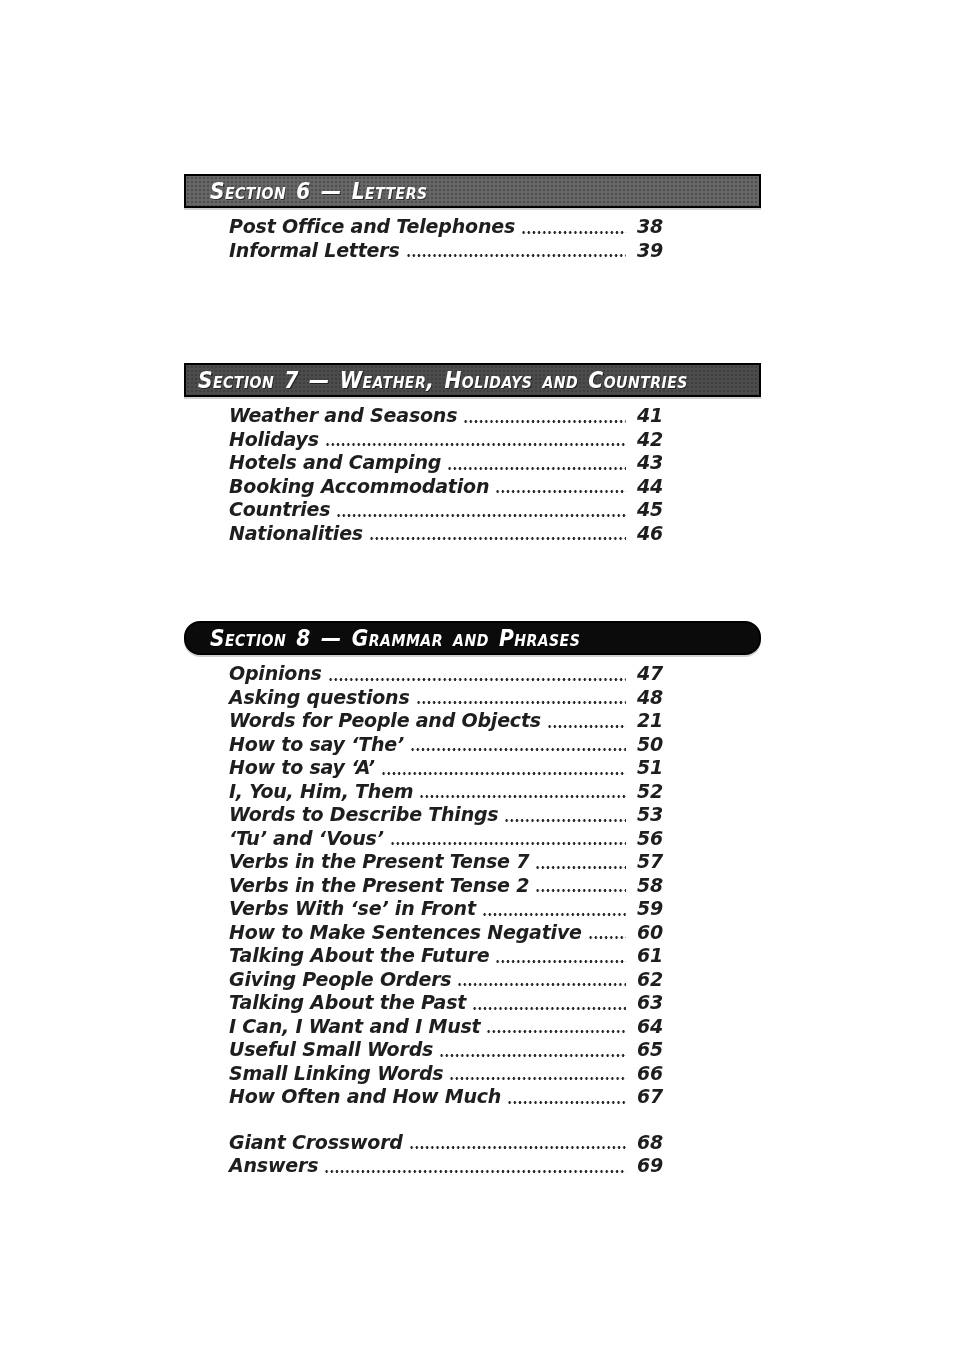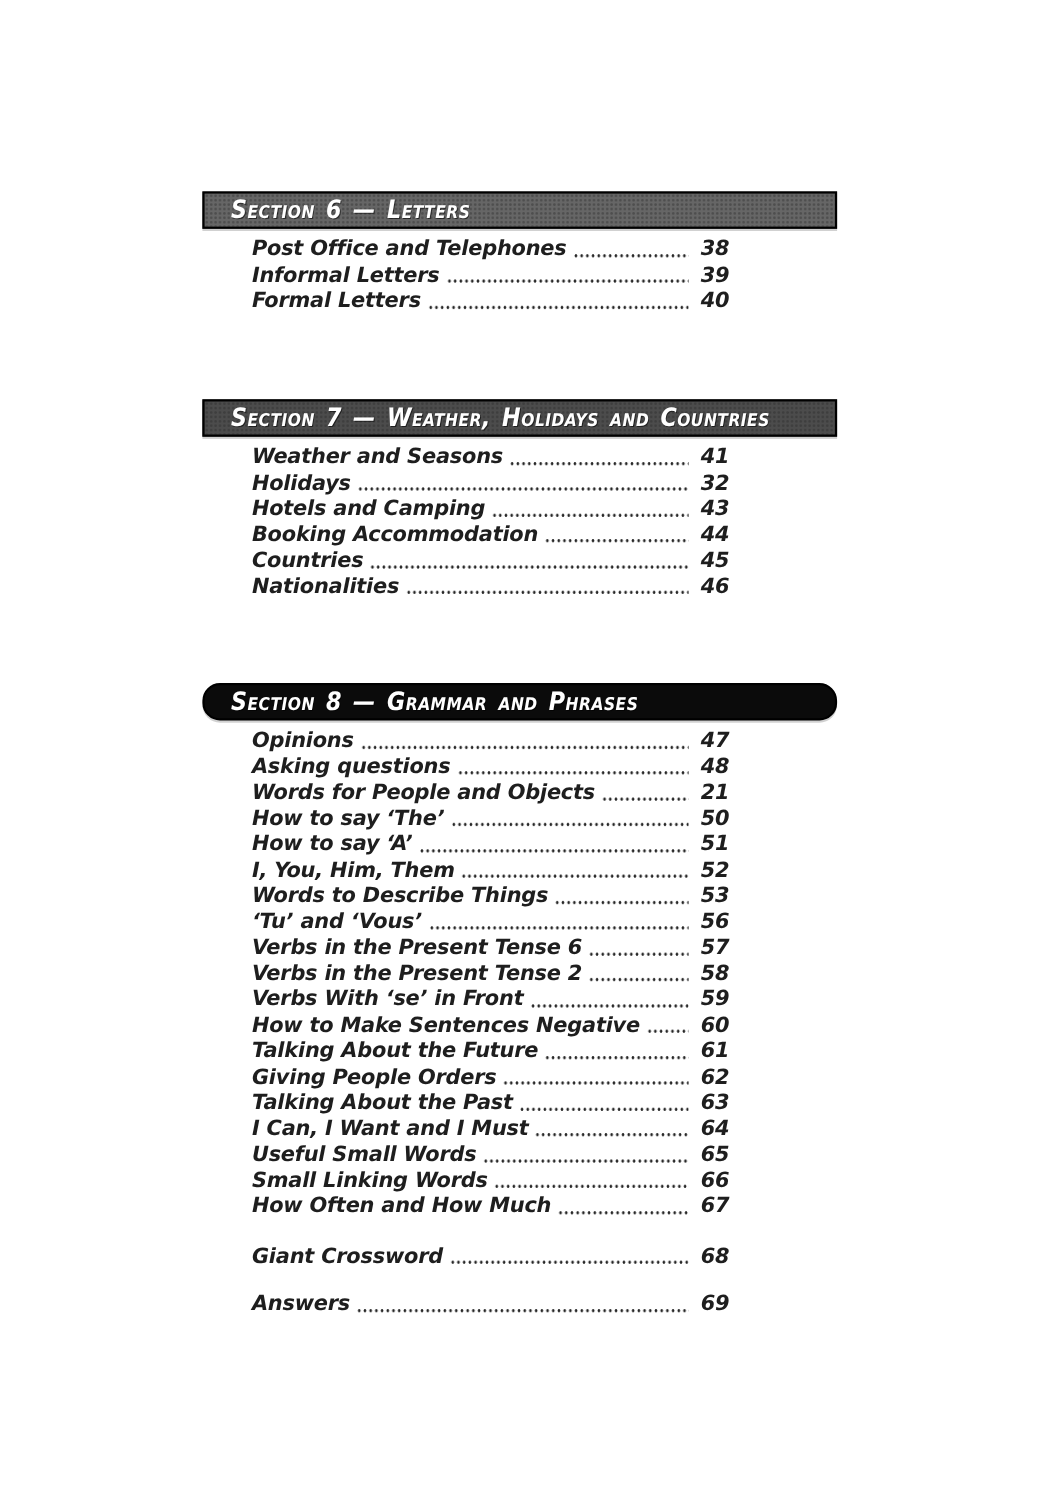--- a/index.html
+++ b/index.html
@@ -30,20 +30,21 @@
   }
   .bar-halftone-light {
     background-color: #666666;
     background-image: radial-gradient(circle, #4e4e4e 1px, rgba(0,0,0,0) 1.3px);
     background-size: 4px 4px;
   }
   .bar-halftone-dark {
     background-color: #4c4c4c;
     background-image: radial-gradient(circle, #3e3e3e 1px, rgba(0,0,0,0) 1.3px);
     background-size: 4px 4px;
+    padding-left: 12px;
   }
   .bar-solid-black {
     background-color: #0b0b0b;
     border-radius: 16px;
   }
   .bar .bar-title {
     color: #ffffff;
     font-style: italic;
     font-weight: bold;
     font-variant: small-caps;
@@ -73,21 +74,21 @@
   .entry .leader {
     flex: 1 1 auto;
     margin: 0 7px 0 6px;
     background-image: radial-gradient(circle, #262626 1.15px, rgba(0,0,0,0) 1.45px);
     background-size: 5.2px 3px;
     background-repeat: repeat-x;
     background-position: left calc(100% - 5px);
   }
   .entry .p { flex: 0 0 auto; width: 34px; text-align: center; white-space: nowrap; }
   .extra { margin-top: 22px; }
-  .extra2 { margin-top: 20px; }
+  .extra2 { }
 </style>
 </head>
 <body>
 
 <div class="page">
 
   <div class="sec" id="sec6">
     <div class="bar bar-halftone-light">
       <span class="bar-title">Section 6 — Letters</span>
     </div>
@@ -95,42 +96,37 @@
       <div class="entry">
         <span class="t">Post Office and Telephones</span>
         <span class="leader"></span>
         <span class="p">38</span>
       </div>
       <div class="entry">
         <span class="t">Informal Letters</span>
         <span class="leader"></span>
         <span class="p">39</span>
       </div>
-      <div class="entry">
-        <span class="t">Formal Letters</span>
-        <span class="leader"></span>
-        <span class="p">40</span>
-      </div>
     </div>
   </div>
 
   <div class="sec" id="sec7">
     <div class="bar bar-halftone-dark">
       <span class="bar-title">Section 7 — Weather, Holidays and Countries</span>
     </div>
     <div class="entries">
       <div class="entry">
         <span class="t">Weather and Seasons</span>
         <span class="leader"></span>
         <span class="p">41</span>
       </div>
       <div class="entry">
         <span class="t">Holidays</span>
         <span class="leader"></span>
-        <span class="p">32</span>
+        <span class="p">42</span>
       </div>
       <div class="entry">
         <span class="t">Hotels and Camping</span>
         <span class="leader"></span>
         <span class="p">43</span>
       </div>
       <div class="entry">
         <span class="t">Booking Accommodation</span>
         <span class="leader"></span>
         <span class="p">44</span>
@@ -187,21 +183,21 @@
         <span class="t">Words to Describe Things</span>
         <span class="leader"></span>
         <span class="p">53</span>
       </div>
       <div class="entry">
         <span class="t">‘Tu’ and ‘Vous’</span>
         <span class="leader"></span>
         <span class="p">56</span>
       </div>
       <div class="entry">
-        <span class="t">Verbs in the Present Tense 6</span>
+        <span class="t">Verbs in the Present Tense 7</span>
         <span class="leader"></span>
         <span class="p">57</span>
       </div>
       <div class="entry">
         <span class="t">Verbs in the Present Tense 2</span>
         <span class="leader"></span>
         <span class="p">58</span>
       </div>
       <div class="entry">
         <span class="t">Verbs With ‘se’ in Front</span>

